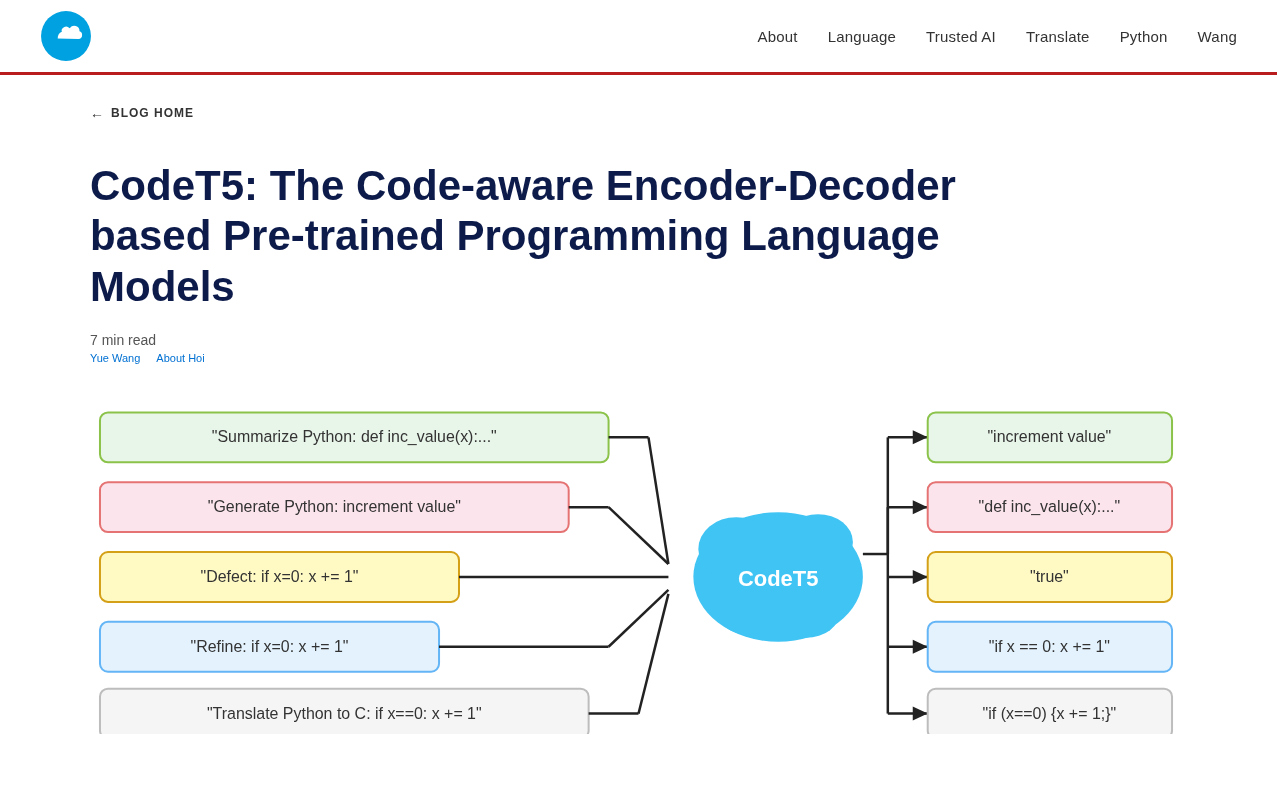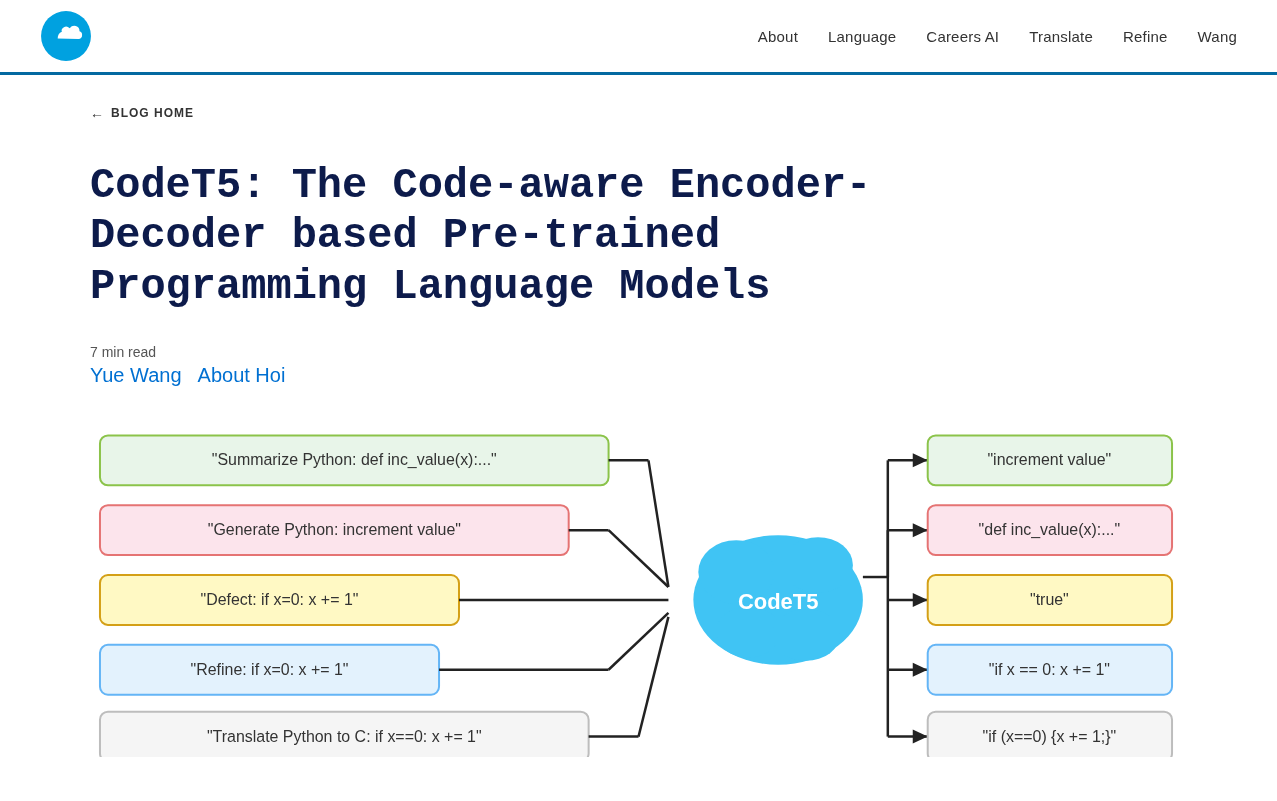--- a/index.html
+++ b/index.html
@@ -6,21 +6,21 @@
     body { font-family: 'Arial', sans-serif; background: #fff; color: #1a1a2e; }
 
     
     header {
       display: flex;
       align-items: center;
       justify-content: space-between;
       padding: 0 40px;
       height: 75px;
       background: #fff;
-      border-bottom: 3px solid #0369a1;
+      border-bottom: 3px solid #b91c1c;
     }
     .logo-area {
       display: flex;
       align-items: center;
     }
     .salesforce-logo {
       width: 52px;
       height: 52px;
     }
     nav {
@@ -59,42 +59,41 @@
     
     .article-content {
       padding: 30px 90px 40px 90px;
       max-width: 1277px;
     }
     .article-title {
       font-size: 42px;
       font-weight: 800;
       color: #0d1b4b;
       line-height: 1.2;
-      margin-bottom: 32px;
+      margin-bottom: 20px;
       max-width: 870px;
-      font-family: Liberation Mono, monospace;
     }
     .meta-row {
       display: flex;
       gap: 4px;
       margin-bottom: 4px;
     }
     .read-time {
       font-size: 14px;
       color: #555;
     }
     .authors-row {
       display: flex;
       gap: 16px;
       margin-bottom: 30px;
     }
     .author-link {
       text-decoration: none;
       color: #0070d2;
-      font-size: 20px;
+      font-size: 11px;
     }
 
     
     .diagram-container {
       width: 100%;
       max-width: 1140px;
       margin-top: 10px;
       position: relative;
     }
     .diagram-svg {
@@ -108,23 +107,23 @@
 <header>
   <div class="logo-area">
     <svg class="salesforce-logo" viewBox="0 0 100 100" xmlns="http://www.w3.org/2000/svg">
       <ellipse cx="50" cy="50" rx="48" ry="48" fill="#00a1e0"></ellipse>
       <path d="M34 55 Q34 45 42 42 Q40 36 46 33 Q52 30 57 35 Q62 29 69 31 Q76 33 76 41 Q81 42 81 48 Q81 55 74 56 Z" fill="white"></path>
     </svg>
   </div>
   <nav>
     <a href="#">About</a>
     <a href="#">Language</a>
-    <a href="#">Careers AI</a>
+    <a href="#">Trusted AI</a>
     <a href="#">Translate</a>
-    <a href="#">Refine</a>
+    <a href="#">Python</a>
     <a href="#">Wang</a>
   </nav>
 </header>
 
 <div class="breadcrumb-bar">
   <a href="#" class="breadcrumb-link">
     <span class="arrow">←</span>
     <span>BLOG HOME</span>
   </a>
 </div>

